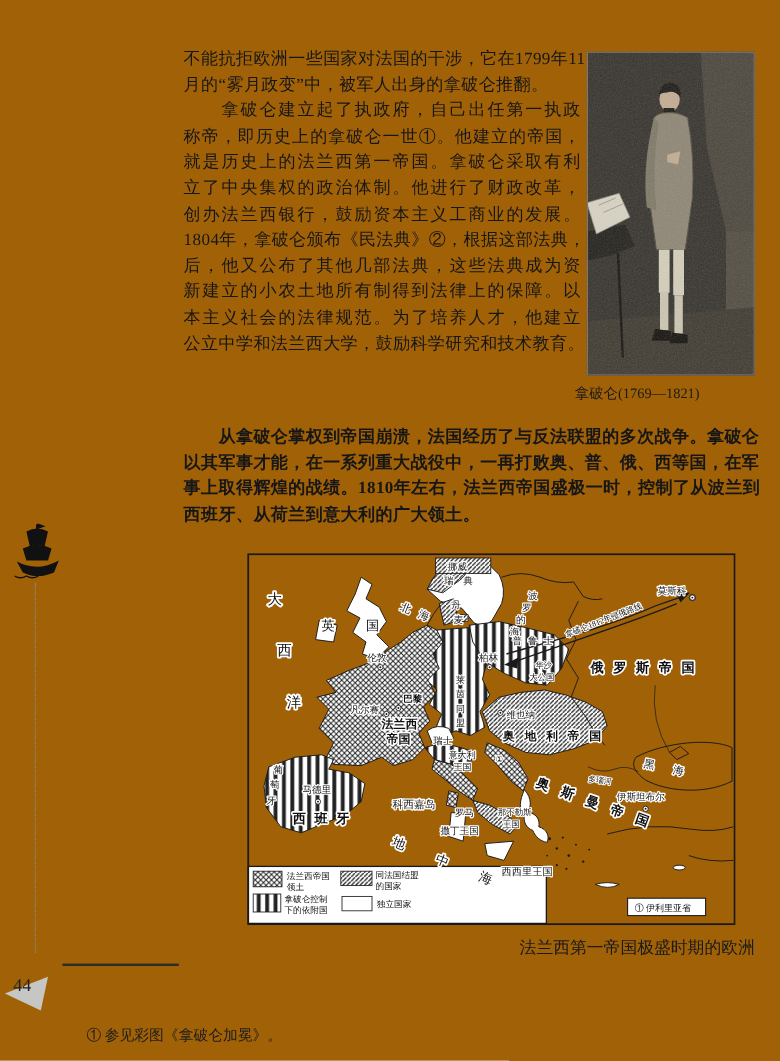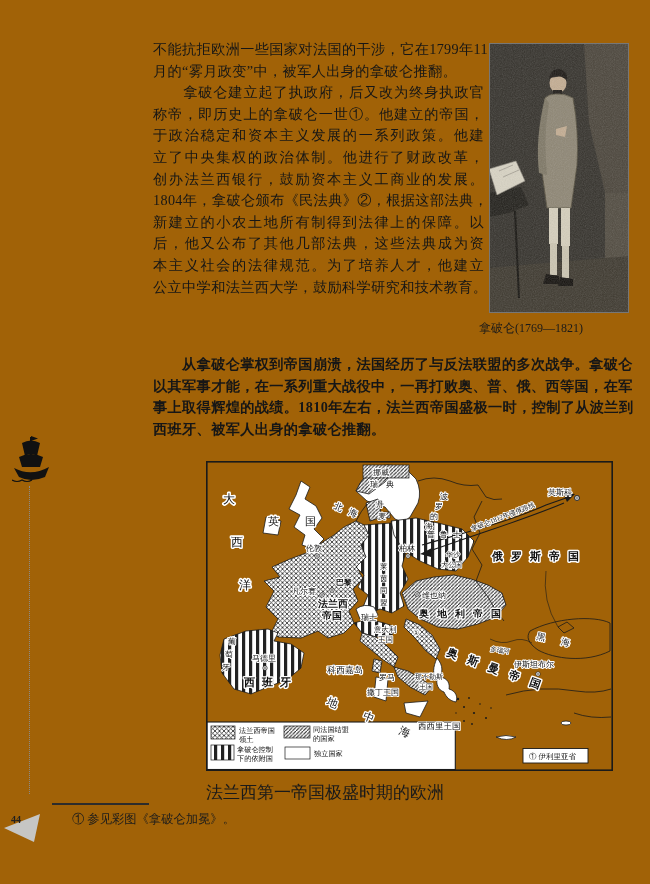--- a/index.html
+++ b/index.html
@@ -10,59 +10,59 @@
   #col-narrow{left:153px;top:39px;width:331px;}
   #col-wide{left:153px;top:354px;width:470px;font-weight:bold;}
   .tline{height:21.6px;line-height:21.6px;font-size:14.2px;letter-spacing:0.35px;
          white-space:nowrap;color:#161616;}
   .tline.j{text-align:justify;text-align-last:justify;-moz-text-align-last:justify;}
   
   #portrait{left:489px;top:43px;width:140px;height:270px;}
   #portrait-caption{left:479px;top:320px;width:160px;text-align:left;font-size:12px;color:#1a1a1a;}
   
   #map{left:206px;top:461px;width:407px;height:310px;}
-  #map-caption{left:206px;top:781px;width:407px;text-align:left;font-size:17px;color:#1a1a1a;}
+  #map-caption{left:222px;top:781px;width:407px;text-align:right;font-size:14px;color:#1a1a1a;}
   svg text{font-family:"Liberation Serif","DejaVu Serif",serif;fill:#101010;
            paint-order:stroke;stroke:#ffffff;stroke-linejoin:round;}
   
   #footnote-rule{left:52px;top:803px;width:97px;height:2px;background:#2c2c2c;}
-  #footnotes{left:72px;top:812px;width:420px;}
+  #footnotes{left:72px;top:856px;width:420px;}
   .fn{font-size:12.3px;line-height:15.5px;color:#1c1c1c;white-space:nowrap;}
   
   #pagenum-wrap{left:2px;top:810px;width:44px;height:36px;}
-  #pagenum{left:11px;top:814px;font-size:10px;font-weight:bold;color:#202020;}
+  #pagenum{left:11px;top:814px;font-size:15px;font-weight:normal;color:#202020;}
   
   #ship{left:12px;top:436px;width:40px;height:48px;}
   #margin-line{left:29px;top:486px;height:308px;width:0;border-left:1.6px dotted #8a8a8a;}
 </style>
 </head>
 <body>
 
 <div id="page">
 
   <div class="abs" id="col-narrow">
       <div class="tline j">不能抗拒欧洲一些国家对法国的干涉，它在1799年11</div>
       <div class="tline">月的“雾月政变”中，被军人出身的拿破仑推翻。</div>
-      <div class="tline j">　　拿破仑建立起了执政府，后又改为终身执政官</div>
+      <div class="tline j">　　拿破仑建立起了执政府，自己出任第一执政</div>
       <div class="tline j">称帝，即历史上的拿破仑一世①。他建立的帝国，</div>
-      <div class="tline j">于政治稳定和资本主义发展的一系列政策。他建</div>
+      <div class="tline j">就是历史上的法兰西第一帝国。拿破仑采取有利</div>
       <div class="tline j">立了中央集权的政治体制。他进行了财政改革，</div>
       <div class="tline j">创办法兰西银行，鼓励资本主义工商业的发展。</div>
       <div class="tline j">1804年，拿破仑颁布《民法典》②，根据这部法典，</div>
+      <div class="tline j">后，他又公布了其他几部法典，这些法典成为资</div>
       <div class="tline j">新建立的小农土地所有制得到法律上的保障。以</div>
-      <div class="tline j">后，他又公布了其他几部法典，这些法典成为资</div>
       <div class="tline j">本主义社会的法律规范。为了培养人才，他建立</div>
       <div class="tline">公立中学和法兰西大学，鼓励科学研究和技术教育。</div>
     </div>
 
   <div class="abs" id="col-wide">
       <div class="tline j">　　从拿破仑掌权到帝国崩溃，法国经历了与反法联盟的多次战争。拿破仑</div>
       <div class="tline j">以其军事才能，在一系列重大战役中，一再打败奥、普、俄、西等国，在军</div>
       <div class="tline j">事上取得辉煌的战绩。1810年左右，法兰西帝国盛极一时，控制了从波兰到</div>
-      <div class="tline">西班牙、被军人出身的拿破仑推翻。</div>
+      <div class="tline">西班牙、从荷兰到意大利的广大领土。</div>
     </div>
 
   <div class="abs" id="portrait">
     <svg width="140" height="270" viewBox="0 0 140 270">
       <defs>
         <filter id="grain" x="0" y="0" width="100%" height="100%">
           <feTurbulence type="fractalNoise" baseFrequency="0.9" numOctaves="2" result="n"></feTurbulence>
           <feColorMatrix in="n" type="saturate" values="0"></feColorMatrix>
           <feComponentTransfer>
               <feFuncA type="linear" slope="0.45" intercept="0"></feFuncA>

